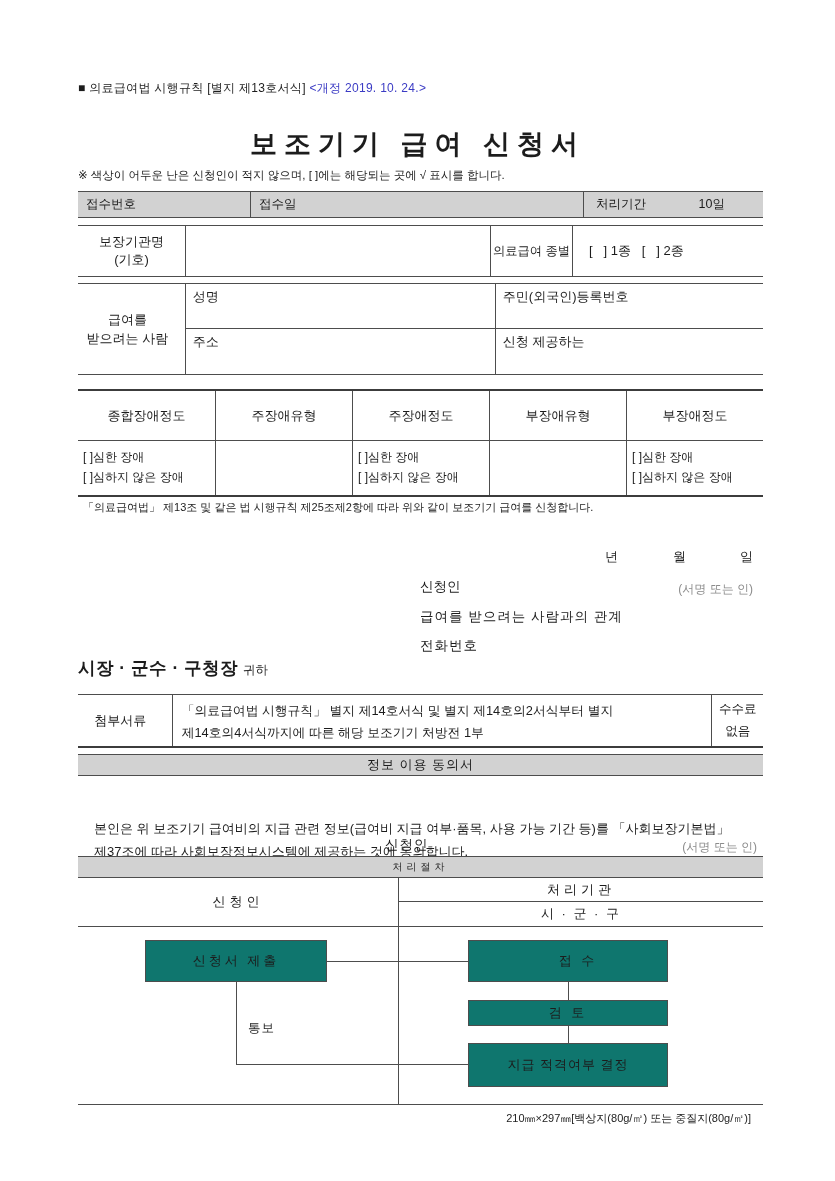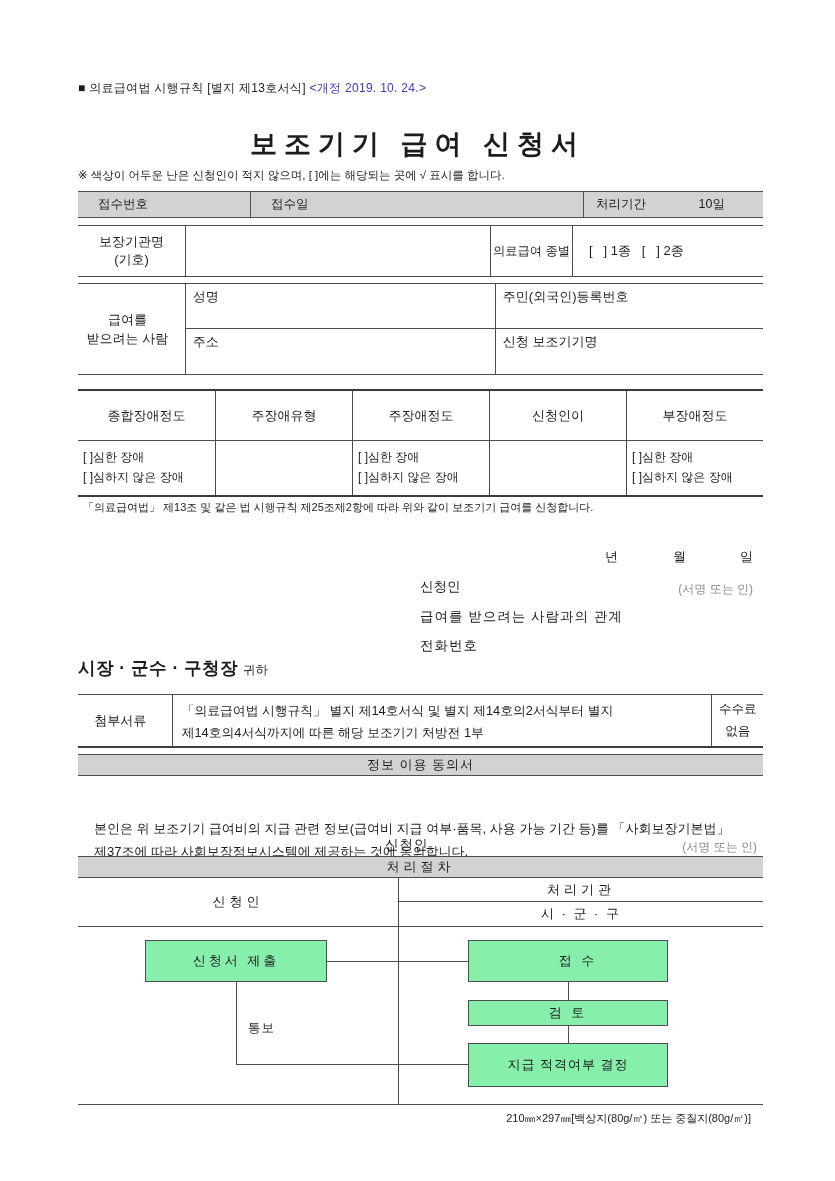--- a/index.html
+++ b/index.html
@@ -18,21 +18,21 @@
 
   .title { left:0; top:126px; width:835px; text-align:center;
            font-size:27px; font-weight:bold; letter-spacing:7px; }
 
   .note { left:78px; top:168px; font-size:11.5px; color:#222; }
 
   
   .receipt-row { left:78px; top:191px; width:685px; height:27px; display:flex;
     background:#d2d2d2; border-top:1px solid #4d4d4d; border-bottom:1px solid #4d4d4d;
     font-size:12.5px; }
-  .receipt-row > div { display:flex; align-items:center; padding-left:20px; }
+  .receipt-row > div { display:flex; align-items:center; padding-left:8px; }
   .receipt-row .rc1 { width:172px; }
   .receipt-row .rc2 { width:333px; border-left:1px solid #4d4d4d; }
   .receipt-row .rc3 { width:180px; border-left:1px solid #4d4d4d;
     justify-content:space-between; padding-right:38px; padding-left:12px; }
 
   
   .agency-row { left:78px; top:225px; width:685px; height:52px; display:flex;
     border-top:1px solid #4d4d4d; border-bottom:1px solid #4d4d4d; font-size:13px; }
   .agency-row > div { display:flex; align-items:center; }
   .ac1 { width:107px; flex-direction:column; justify-content:center; line-height:1.35; }
@@ -96,32 +96,32 @@
     display:flex; align-items:center; justify-content:center; font-size:13px; letter-spacing:1px; }
   .consent-body { left:94px; top:782px; width:685px; font-size:13px; line-height:1.75;
     word-break:keep-all;margin-top:36px; }
   .consent-sign { left:78px; top:836px; width:685px; height:18px; font-size:13.5px; }
   .consent-sign .lbl { position:absolute; left:307px; letter-spacing:1px; }
   .consent-sign .note-r { position:absolute; right:6px; top:3px; }
 
   
   .procedure-header { left:78px; top:856px; width:685px; height:22px; background:#d2d2d2;
     border-top:1px solid #4d4d4d; border-bottom:1px solid #4d4d4d;
-    display:flex; align-items:center; justify-content:center; font-size:13px; letter-spacing:4px; }
+    display:flex; align-items:center; justify-content:center; font-size:10px; letter-spacing:4px; }
   .procedure-cols { left:78px; top:878px; width:685px; height:49px; display:flex;
     border-bottom:1px solid #4d4d4d; font-size:13px; }
   .pc-left { width:320px; display:flex; align-items:center; justify-content:center; letter-spacing:4px; }
   .pc-right { width:365px; border-left:1px solid #4d4d4d; display:flex; flex-direction:column; }
   .pc-right .top { height:24px; border-bottom:1px solid #4d4d4d; display:flex;
     align-items:center; justify-content:center; letter-spacing:4px; }
   .pc-right .sub { flex:1; display:flex; align-items:center; justify-content:center; letter-spacing:2px; }
 
   .flow { left:78px; top:927px; width:685px; height:178px; border-bottom:1px solid #4d4d4d; }
   .flow .divider { position:absolute; left:320px; top:0; width:1px; height:178px; background:#4d4d4d; }
-  .fbox { position:absolute; border:1px solid #4d4d4d; background:#86efac; display:flex;
+  .fbox { position:absolute; border:1px solid #4d4d4d; background:#0f766e; display:flex;
     align-items:center; justify-content:center; font-size:13px; letter-spacing:3px; }
   .fb-submit { left:67px; top:13px; width:182px; height:42px; }
   .fb-receive { left:390px; top:13px; width:200px; height:42px;padding-left:20px; }
   .fb-review { left:390px; top:73px; width:200px; height:26px; }
   .fb-decision { left:390px; top:116px; width:200px; height:44px; letter-spacing:1px; }
   .fline { position:absolute; background:#4d4d4d; }
   .fl-h1 { left:249px; top:34px; width:141px; height:1px; }
   .fl-v1 { left:158px; top:55px; width:1px; height:83px; }
   .fl-h2 { left:158px; top:137px; width:232px; height:1px; }
   .fl-v2 { left:490px; top:55px; width:1px; height:18px; }
@@ -179,32 +179,32 @@
         </div>
         <div class="pcell-r">
           <span>주민(외국인)등록번호</span>
         </div>
       </div>
       <div class="prow">
         <div class="pcell-l">
           <span>주소</span>
         </div>
         <div class="pcell-r">
-          <span>신청 보조기기명</span>
+          <span>신청 제공하는</span>
         </div>
       </div>
     </div>
   </div>
 
   <div class="abs disability">
     <div class="d-head">
       <div>종합장애정도</div>
       <div>주장애유형</div>
       <div>주장애정도</div>
-      <div>신청인이</div>
+      <div>부장애유형</div>
       <div>부장애정도</div>
     </div>
     <div class="d-body">
       <div>
         <div class="pre">[ ]심한 장애</div>
         <div class="pre">[ ]심하지 않은 장애</div>
       </div>
       <div></div>
       <div>
         <div class="pre">[ ]심한 장애</div>

